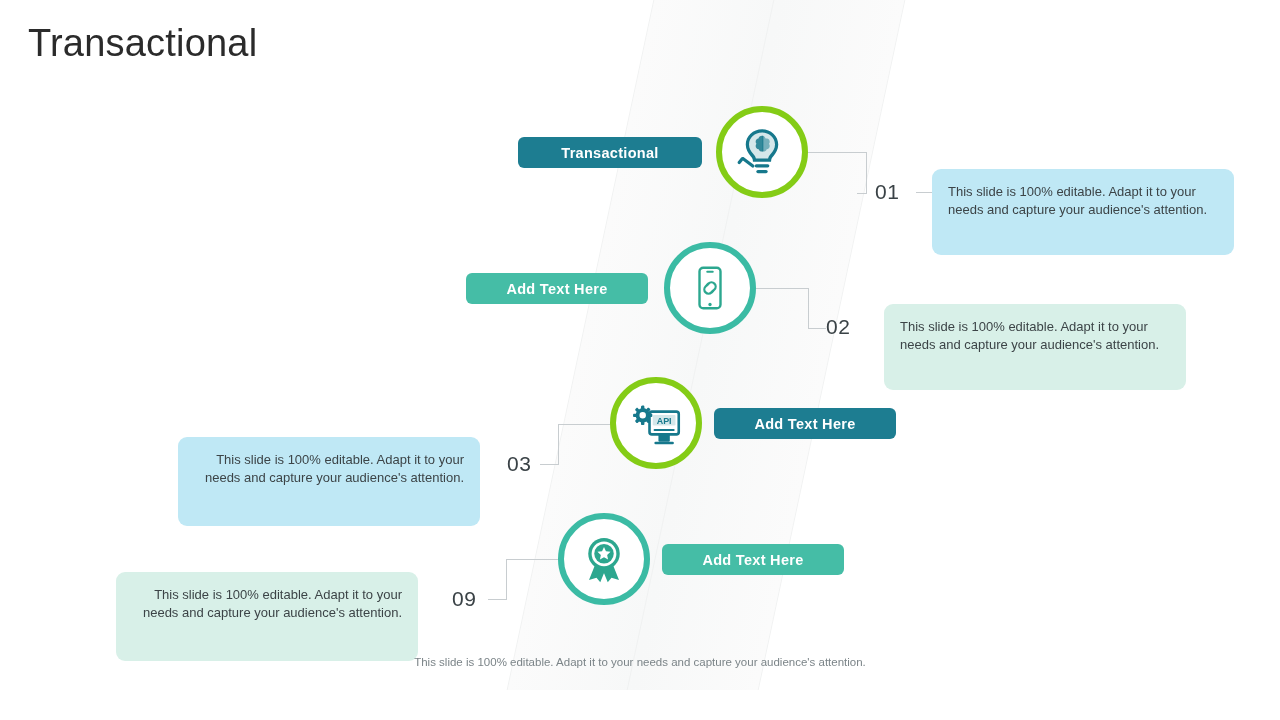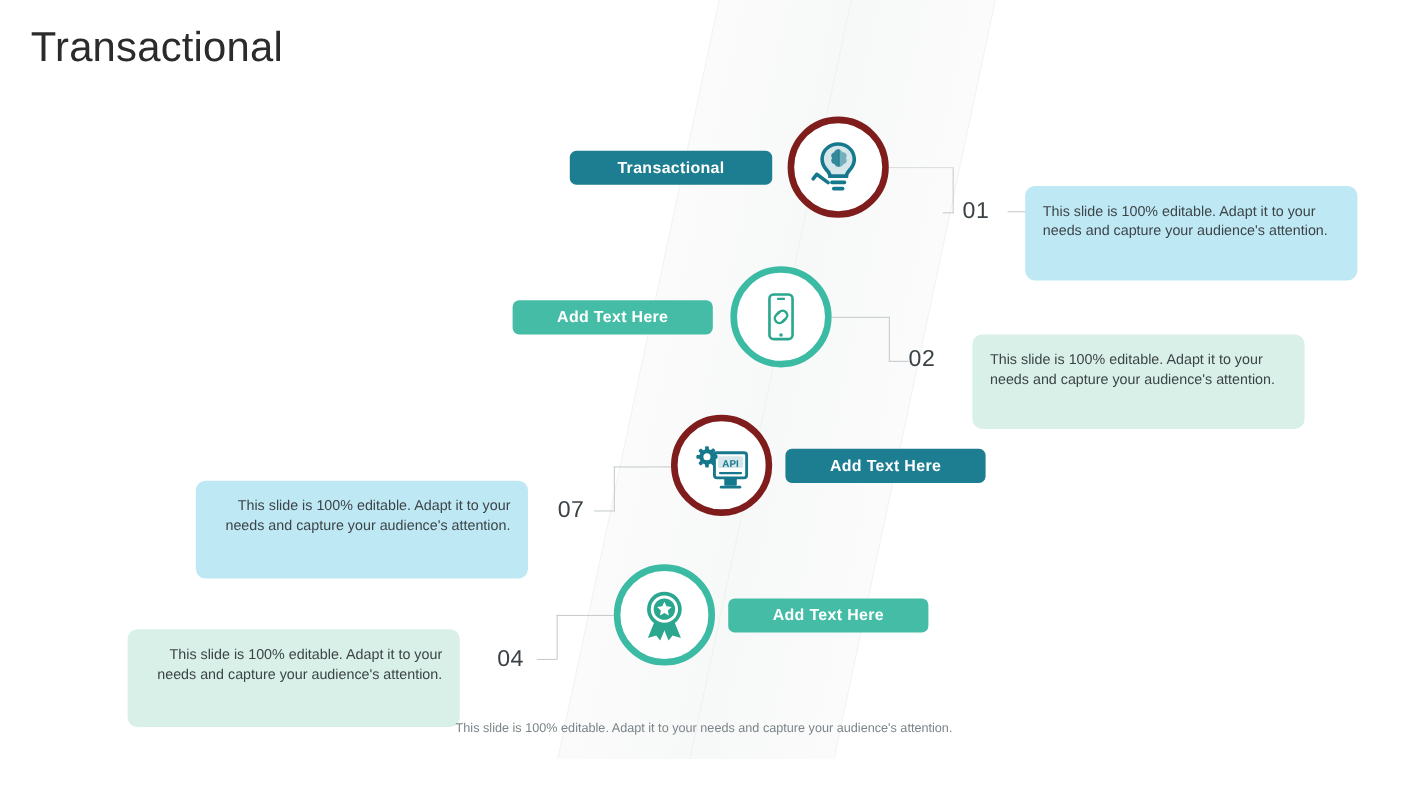--- a/index.html
+++ b/index.html
@@ -62,21 +62,21 @@
   
   .node {
     position: absolute;
     border-radius: 50%;
     background: #ffffff;
     display: flex;
     align-items: center;
     justify-content: center;
     box-sizing: border-box;
   }
-  .node.dark { border: 6px solid #7f1d1d; }
+  .node.dark { border: 6px solid #84cc16; }
   .node.teal { border: 6px solid #3bbba4; }
 
   
   .pill {
     position: absolute;
     border-radius: 6px;
     color: #ffffff;
     font-size: 14.5px;
     font-weight: bold;
     display: flex;
@@ -196,21 +196,21 @@
         <rect x="24" y="18" width="36" height="28" rx="3" fill="none" stroke="#16788c" stroke-width="3.2"></rect>
         <rect x="28" y="22" width="28" height="13" rx="1.5" fill="#16788c" opacity="0.18"></rect>
         <text x="42" y="33.5" font-family="Liberation Sans, sans-serif" font-size="11" font-weight="bold" fill="#16788c" text-anchor="middle">API</text>
         <rect x="29" y="39.5" width="26" height="2.4" rx="1.2"></rect>
         <rect x="35" y="46" width="14" height="9" rx="1.5"></rect>
         <rect x="30" y="55" width="24" height="3" rx="1.5"></rect>
       </g>
     </svg>
   </div>
 
-  <div class="num" style="left:507px; top:452px;">07</div>
+  <div class="num" style="left:507px; top:452px;">03</div>
 
   <div class="txtbox blue right" style="left:178px; top:437px; width:302px; height:89px;">This slide is 100% editable. Adapt it to your needs and capture your audience's attention.</div>
 
   <div class="conn" style="left:506px; top:559px; width:52px; height:1px; border-top-width:1px;"></div>
   <div class="conn" style="left:506px; top:559px; width:1px; height:41px; border-left-width:1px;"></div>
   <div class="conn" style="left:488px; top:599px; width:18px; height:1px; border-top-width:1px;"></div>
 
   <div class="pill teal" style="left:662px; top:544px; width:182px; height:31px;">
     <span>Add Text Here</span>
   </div>
@@ -221,19 +221,19 @@
         <path d="M20 40L12 60l10-3 5 6 7-17z"></path>
         <path d="M44 40l8 20-10-3-5 6-7-17z"></path>
         <circle cx="32" cy="25" r="21"></circle>
         <circle cx="32" cy="25" r="16.5" fill="#ffffff"></circle>
         <circle cx="32" cy="25" r="13" fill="#2ca78f"></circle>
         <path d="M32 16l2.6 5.6 6.1 0.8-4.5 4.2 1.2 6-5.4-3-5.4 3 1.2-6-4.5-4.2 6.1-0.8z" fill="#ffffff"></path>
       </g>
     </svg>
   </div>
 
-  <div class="num" style="left:452px; top:587px;">04</div>
+  <div class="num" style="left:452px; top:587px;">09</div>
 
   <div class="txtbox mint right" style="left:116px; top:572px; width:302px; height:89px;">This slide is 100% editable. Adapt it to your needs and capture your audience's attention.</div>
 
   <div class="footer-note">This slide is 100% editable. Adapt it to your needs and capture your audience's attention.</div>
 
 </div>
 
 </body></html>

